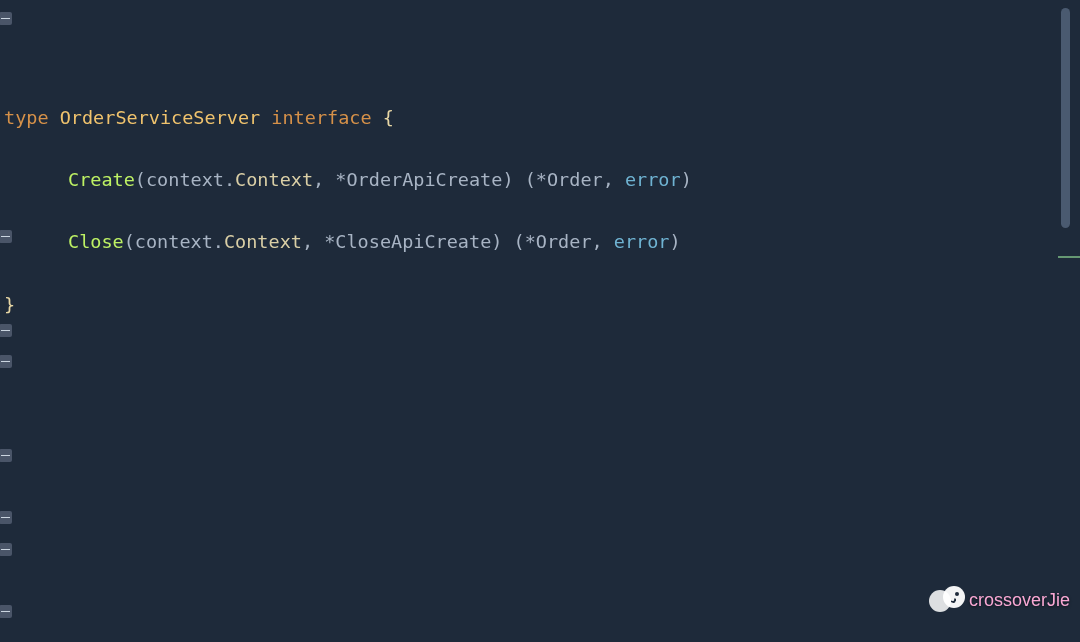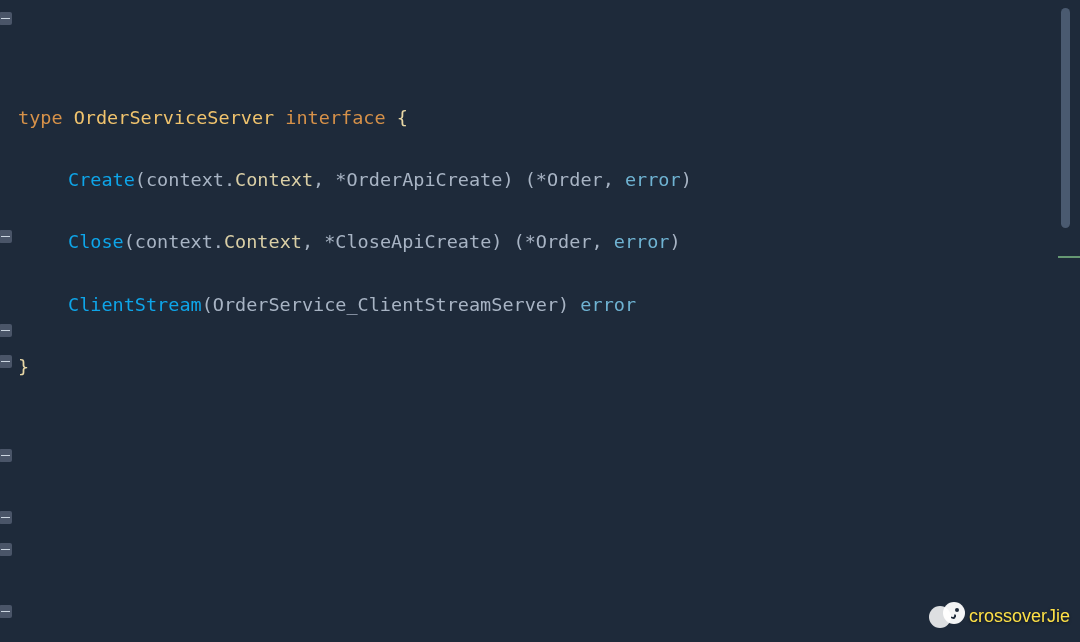--- a/index.html
+++ b/index.html
@@ -34,27 +34,27 @@
     background: #4a5568;
     border-radius: 2px;
   }
   .fold-mark::before {
     content: '';
     position: absolute;
     left: 2px; top: 6px;
     width: 9px; height: 1px;
     background: #cbd5e0;
   }
-  .line { padding-left: 18px; }
+  .line { padding-left: 4px; }
   .line.indent { padding-left: 68px; }
   .kw { color: #d69149; }
   .typename { color: #f0c36d; font-weight: 500;}
   .param-type { color: #a8b4c4; }
   .ident { color: #dacfa6; }
-  .func { color: #0ea5e9; }
+  .func { color: #bef264; }
   .punct { color: #a8b4c4; }
   .brace { color: #e8d7a5; }
   .ret-err { color: #6fb3d2; margin-top: 11px; }
 
   .scrollbar {
     position: absolute;
     right: 10px;
     top: 8px;
     width: 9px;
     height: 220px;
@@ -65,25 +65,25 @@
     position: absolute;
     right: 0px;
     top: 256px;
     width: 22px;
     height: 2px;
     background: rgba(120,180,130,0.8);
   }
   .watermark {
     position: absolute;
     right: 10px;
-    bottom: 10px;
+    bottom: 26px;
     display: flex;
     align-items: center;
     gap: 2px;
-    color: #fde047;
+    color: #f9a8d4;
     font-family: -apple-system, sans-serif;
     font-size: 18px;
     text-shadow: 0 1px 3px rgba(0,0,0,0.6);
   }
   .wm-icon {
     width: 38px; height: 32px;
     position: relative;
   }
   .wm-icon .c1, .wm-icon .c2 {
     position: absolute;
@@ -121,21 +121,20 @@
     <div class="fold-mark" style="top:355px"></div>
     <div class="fold-mark" style="top:449px"></div>
     <div class="fold-mark" style="top:511px"></div>
     <div class="fold-mark" style="top:543px"></div>
     <div class="fold-mark" style="top:605px"></div>
   </div>
 
 <div class="line"><span class="kw">type</span> <span class="typename">OrderServiceServer</span> <span class="kw">interface</span> <span class="brace">{</span></div>
 <div class="line indent"><span class="func">Create</span><span class="punct">(</span><span class="param-type">context</span><span class="punct">.</span><span class="ident">Context</span><span class="punct">, </span><span class="param-type">*OrderApiCreate</span><span class="punct">) (</span><span class="param-type">*Order</span><span class="punct">, </span><span class="ret-err">error</span><span class="punct">)</span></div>
 <div class="line indent"><span class="func">Close</span><span class="punct">(</span><span class="param-type">context</span><span class="punct">.</span><span class="ident">Context</span><span class="punct">, </span><span class="param-type">*CloseApiCreate</span><span class="punct">) (</span><span class="param-type">*Order</span><span class="punct">, </span><span class="ret-err">error</span><span class="punct">)</span></div>
-<div class="line indent"><span class="func">ClientStream</span><span class="punct">(</span><span class="param-type">OrderService_ClientStreamServer</span><span class="punct">) </span><span class="ret-err">error</span></div>
 <div class="line"><span class="brace">}</span></div>
 <div class="line"> </div>
 
 
 
 
 
 
 
 

